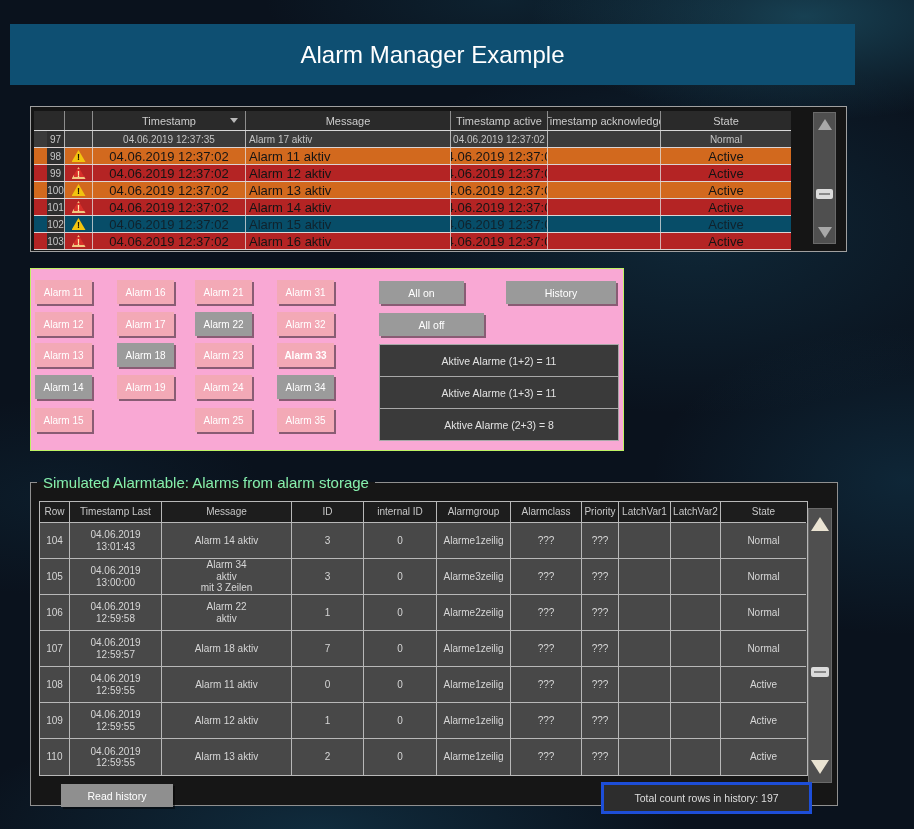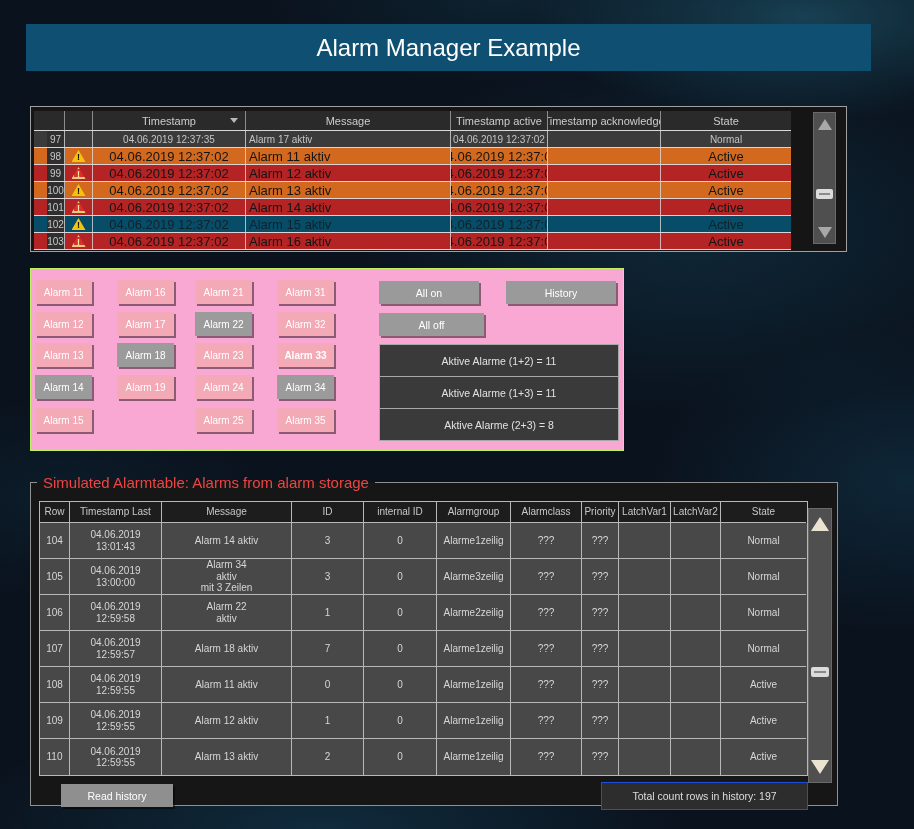--- a/index.html
+++ b/index.html
@@ -12,21 +12,21 @@
       radial-gradient(ellipse 360px 220px at 99% 58%, rgba(25,85,115,.30), transparent 70%),
       radial-gradient(ellipse 520px 170px at 35% 100%, rgba(28,95,125,.33), transparent 70%),
       radial-gradient(ellipse 300px 140px at 6% 60%, rgba(20,70,95,.20), transparent 70%),
       radial-gradient(ellipse 340px 120px at 55% 0%, rgba(25,90,115,.22), transparent 70%),
       #0a121d;
   }
   .abs{position:absolute;}
 
   
   .title-bar{
-    left:26px;top:24px;width:845px;height:47px;
+    left:10px;top:24px;width:845px;height:61px;
     background:var(--c-title_bar,#0e4f72);
     display:flex;align-items:center;justify-content:center;
     color:#fff;font-size:24px;
   }
 
   
   .top-panel{
     left:30px;top:106px;width:815px;height:144px;
     background:#151515;border:1px solid #a0a0a0;
   }
@@ -96,21 +96,21 @@
     color:#e2e2e2;font-size:10.5px;border-bottom:1px solid #a8a8a8;
   }
   .counter:last-child{border-bottom:none;}
 
   
   fieldset.bottom-box{
     position:absolute;left:30px;top:474px;width:806px;height:330px;
     background:#161616;border:1px solid #909090;margin:0;padding:0;
   }
   fieldset.bottom-box legend{
-    margin-left:6px;padding:0 6px;color:#ef4444;font-size:15px;
+    margin-left:6px;padding:0 6px;color:#86efac;font-size:15px;
   }
   .htable{left:8px;top:10px;width:767px;border:1px solid #b8b8b8;}
   .hrow,.hhead{
     display:grid;
     grid-template-columns:30px 92px 130px 72px 73px 74px 71px 37px 52px 50px 85px;
   }
   .hhead{height:21px;background:#1d1d1d;}
   .hhead .hcell{color:#c8c8c8;font-size:10px;}
   .hrow{height:36px;background:#484848;}
   .hcell{
@@ -120,21 +120,21 @@
   }
   .hrow:last-child .hcell{border-bottom:none;}
   .hcell:last-child{border-right:none;}
   .read-btn{
     position:absolute;left:30px;top:293px;width:112px;height:23px;
     background:#8f8f8f;color:#fff;font-size:10.5px;
     display:flex;align-items:center;justify-content:center;box-shadow:2px 2px 0 rgba(0,0,0,.45);
   }
   .total-box{
     position:absolute;left:570px;top:291px;width:205px;height:26px;
-    background:#2d2d2d;border:1px solid #1d4ed8;color:#ddd;font-size:10.5px;
+    background:#2d2d2d;border:3px solid #1d4ed8;color:#ddd;font-size:10.5px;
     display:flex;align-items:center;justify-content:center;
   }
 </style>
 </head>
 <body>
 
 <div class="abs title-bar">Alarm Manager Example</div>
 
 <div class="abs top-panel">
   <div class="abs atable">
@@ -256,21 +256,21 @@
       <div class="alarm-btn b-gray" style="left: 164px; top: 43px;">Alarm 22</div>
       <div class="alarm-btn b-pink" style="left: 164px; top: 74px;">Alarm 23</div>
       <div class="alarm-btn b-pink" style="left: 164px; top: 106px;">Alarm 24</div>
       <div class="alarm-btn b-pink" style="left: 164px; top: 139px;">Alarm 25</div>
       <div class="alarm-btn b-pink" style="left: 246px; top: 11px;">Alarm 31</div>
       <div class="alarm-btn b-pink" style="left: 246px; top: 43px;">Alarm 32</div>
       <div class="alarm-btn b-pink" style="left: 246px; top: 74px; font-weight: bold;">Alarm 33</div>
       <div class="alarm-btn b-gray" style="left: 246px; top: 106px;">Alarm 34</div>
       <div class="alarm-btn b-pink" style="left: 246px; top: 139px;">Alarm 35</div>
     </div>
-  <div class="ctl-btn" style="left:348px;top:12px;width:100px;">All on</div>
+  <div class="ctl-btn" style="left:348px;top:12px;width:85px;">All on</div>
   <div class="ctl-btn" style="left:475px;top:12px;width:110px;">History</div>
   <div class="ctl-btn" style="left:348px;top:44px;width:105px;">All off</div>
   <div class="counters">
       <div class="counter">Aktive Alarme (1+2) = 11</div>
       <div class="counter">Aktive Alarme (1+3) = 11</div>
       <div class="counter">Aktive Alarme (2+3) = 8</div>
     </div>
 </div>
 
 <fieldset class="bottom-box">

